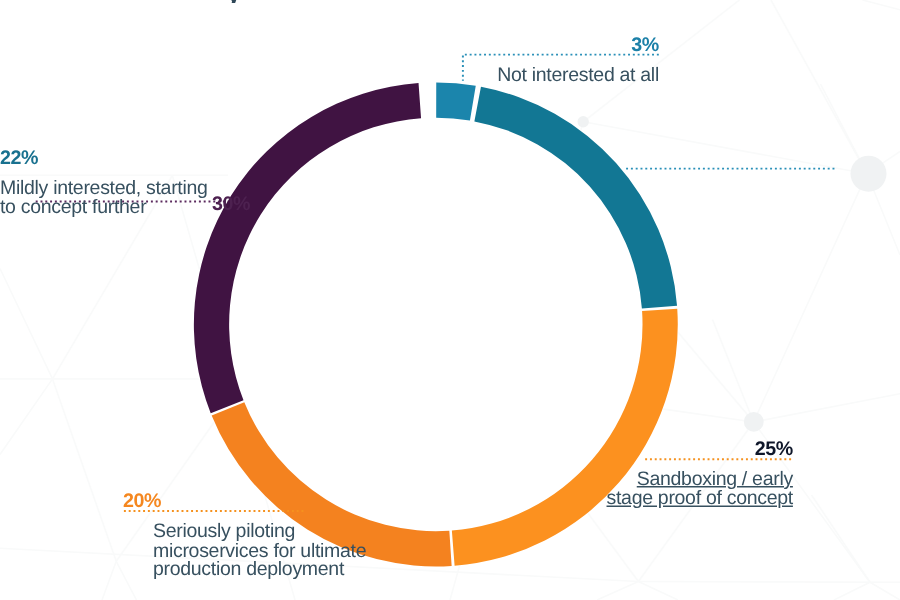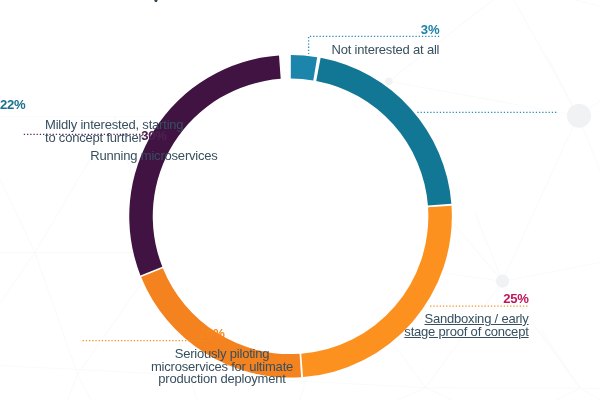--- a/index.html
+++ b/index.html
@@ -85,42 +85,41 @@
 
   <div class="lbl" style="left:0;top:22.1px;width:439.3px;text-align:right;">
     <div class="pct" style="color:#1c80a8;">3%</div>
     <div class="desc" style="margin-top:6.95px;">
       <div>Not interested at all</div>
     </div>
   </div>
 
   <div class="lbl" style="left:0;top:97.1px;width:557.1px;text-align:left;">
     <div class="pct" style="color:#19718f;">22%</div>
-    <div class="desc" style="margin-top:6.95px;margin-left:45px;">
+    <div class="desc" style="margin-top:6.95px;">
       <div>Mildly interested, starting</div>
       <div>to concept further</div>
     </div>
   </div>
 
   <div class="lbl" style="left:0;top:290.7px;width:528.6px;text-align:right;">
-    <div class="pct" style="color:#be185d;">25%</div>
+    <div class="pct" style="color:#0f172a;">25%</div>
     <div class="desc" style="margin-top:6.95px;text-decoration:underline;">
       <div>Sandboxing / early</div>
       <div>stage proof of concept</div>
     </div>
   </div>
 
-  <div class="lbl" style="left:82.2px;top:326.1px;width:260px;text-align:center;">
+  <div class="lbl" style="left:82.2px;top:326.1px;width:260px;text-align:left;">
     <div class="pct" style="color:#f5871f;">20%</div>
     <div class="desc" style="margin-top:6.95px;margin-left:20px;">
       <div>Seriously piloting</div>
       <div>microservices for ultimate</div>
       <div>production deployment</div>
     </div>
   </div>
 
   <div class="lbl" style="left:23.7px;top:128px;width:260px;text-align:center;">
     <div class="pct" style="color:#4d2150;">30%</div>
     <div class="desc" style="margin-top:6.95px;">
-      <div>Running microservices</div>
     </div>
   </div>
 </div>
 
 </body></html>

